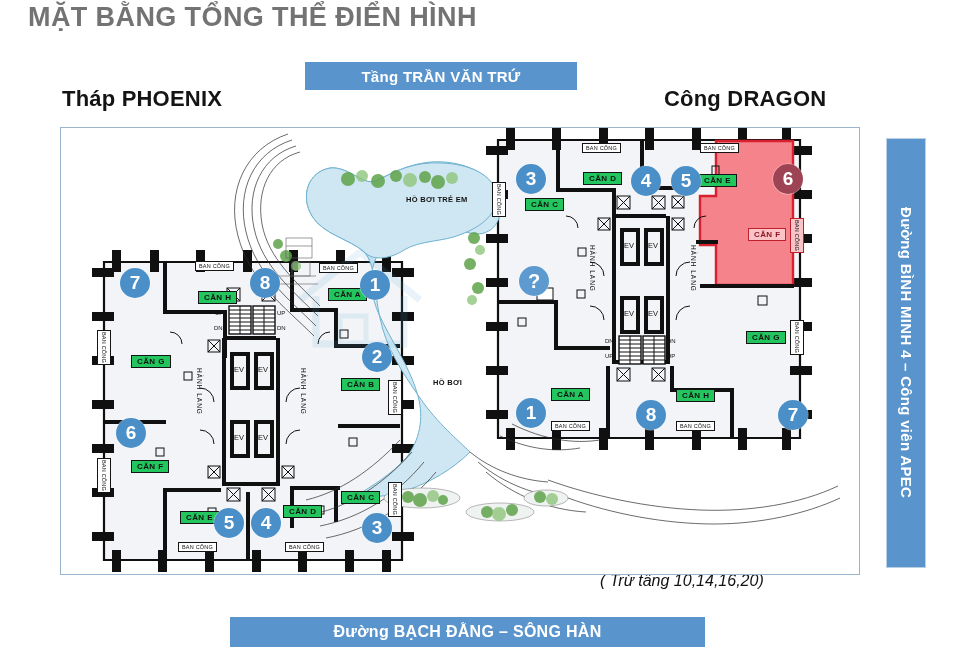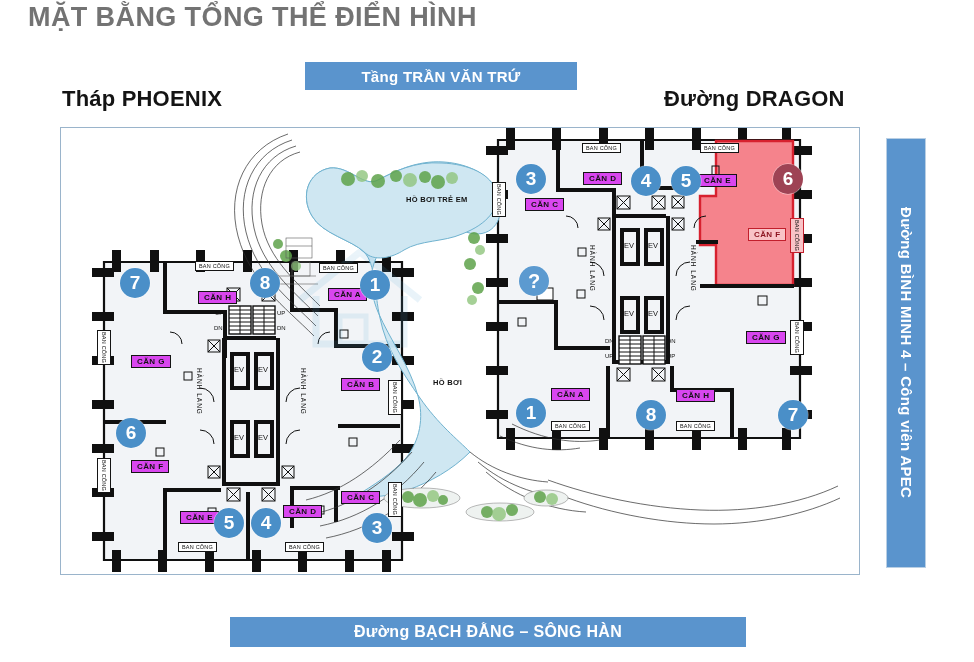--- a/index.html
+++ b/index.html
@@ -22,21 +22,21 @@
   }
   #tower-phoenix{left:62px;top:86px;}
   #tower-dragon{left:664px;top:86px;}
   
   .street-banner{
     position:absolute;background:#5a94cd;color:#ffffff;
     font-weight:bold;display:flex;align-items:center;justify-content:center;
     letter-spacing:.3px;
   }
   #street-top{left:305px;top:62px;width:272px;height:28px;font-size:15px;}
-  #street-bottom{left:230px;top:617px;width:516px;height:30px;font-size:16px;}
+  #street-bottom{left:230px;top:617px;width:475px;height:30px;font-size:16px;}
   #street-right{
     left:886px;top:138px;width:38px;height:428px;font-size:15px;
     writing-mode:vertical-rl;text-orientation:mixed;
     border:1px solid #b9cfe4;
   }
   
   #floor-note{position:absolute;left:600px;top:542px;text-align:left;}
   #floor-range{font-size:24px;font-weight:bold;color:#111;white-space:nowrap;}
   #floor-exclude{font-size:16px;font-style:italic;color:#111;white-space:nowrap;margin-top:2px;}
   
@@ -49,21 +49,21 @@
   .unit-marker{
     position:absolute;width:30px;height:30px;border-radius:50%;
     background:#4a8fc8;color:#ffffff;font-size:19px;font-weight:bold;
     display:flex;align-items:center;justify-content:center;
     box-shadow:0 0 0 .5px rgba(255,255,255,.55);
   }
   .unit-marker.accent{background:#9e4354;}
   .unit-marker.help{background:#5c9ad0;font-size:20px;}
   
   .room-tag{
-    position:absolute;border:1px solid #141414;background:#d946ef;
+    position:absolute;border:1px solid #141414;background:#22c55e;
     font-size:8px;font-weight:bold;color:#111;letter-spacing:.4px;
     padding:1px 5px;white-space:nowrap;
     display:flex;align-items:center;justify-content:center;
   }
   .balcony-tag{
     position:absolute;border:1px solid #141414;background:#ffffff;
     font-size:5.5px;color:#111;letter-spacing:.2px;padding:1px 3px;
     white-space:nowrap;display:flex;align-items:center;justify-content:center;
   }
   .balcony-tag.vert{writing-mode:vertical-rl;text-orientation:mixed;}
@@ -85,28 +85,29 @@
     position:absolute;left:278px;top:205px;width:220px;height:115px;
     opacity:.13;pointer-events:none;
   }
 </style>
 </head>
 <body>
 
 <div id="page-title">MẶT BẰNG TỔNG THỂ ĐIỂN HÌNH</div>
 
 <div class="tower-label" id="tower-phoenix">Tháp PHOENIX</div>
-<div class="tower-label" id="tower-dragon">Đường DRAGON</div>
+<div class="tower-label" id="tower-dragon">Công DRAGON</div>
 
 <div class="street-banner" id="street-top">Tầng TRẦN VĂN TRỨ</div>
 <div class="street-banner" id="street-bottom">Đường BẠCH ĐẰNG – SÔNG HÀN</div>
 <div class="street-banner" id="street-right">Đường BÌNH MINH 4 – Công viên APEC</div>
 
 <div id="floor-note">
   <div id="floor-range">Tầng 6-29</div>
+  <div id="floor-exclude">( Trừ tầng 10,14,16,20)</div>
 </div>
 
 <div id="plan-frame"></div>
 
 <svg id="plan-canvas" viewBox="0 0 974 662">
   <defs>
     <style>
       .wall{fill:#101010;}
       .slab{fill:#f2f4f7;stroke:#101010;stroke-width:2.2;}
       .thin{fill:none;stroke:#101010;stroke-width:1;}

